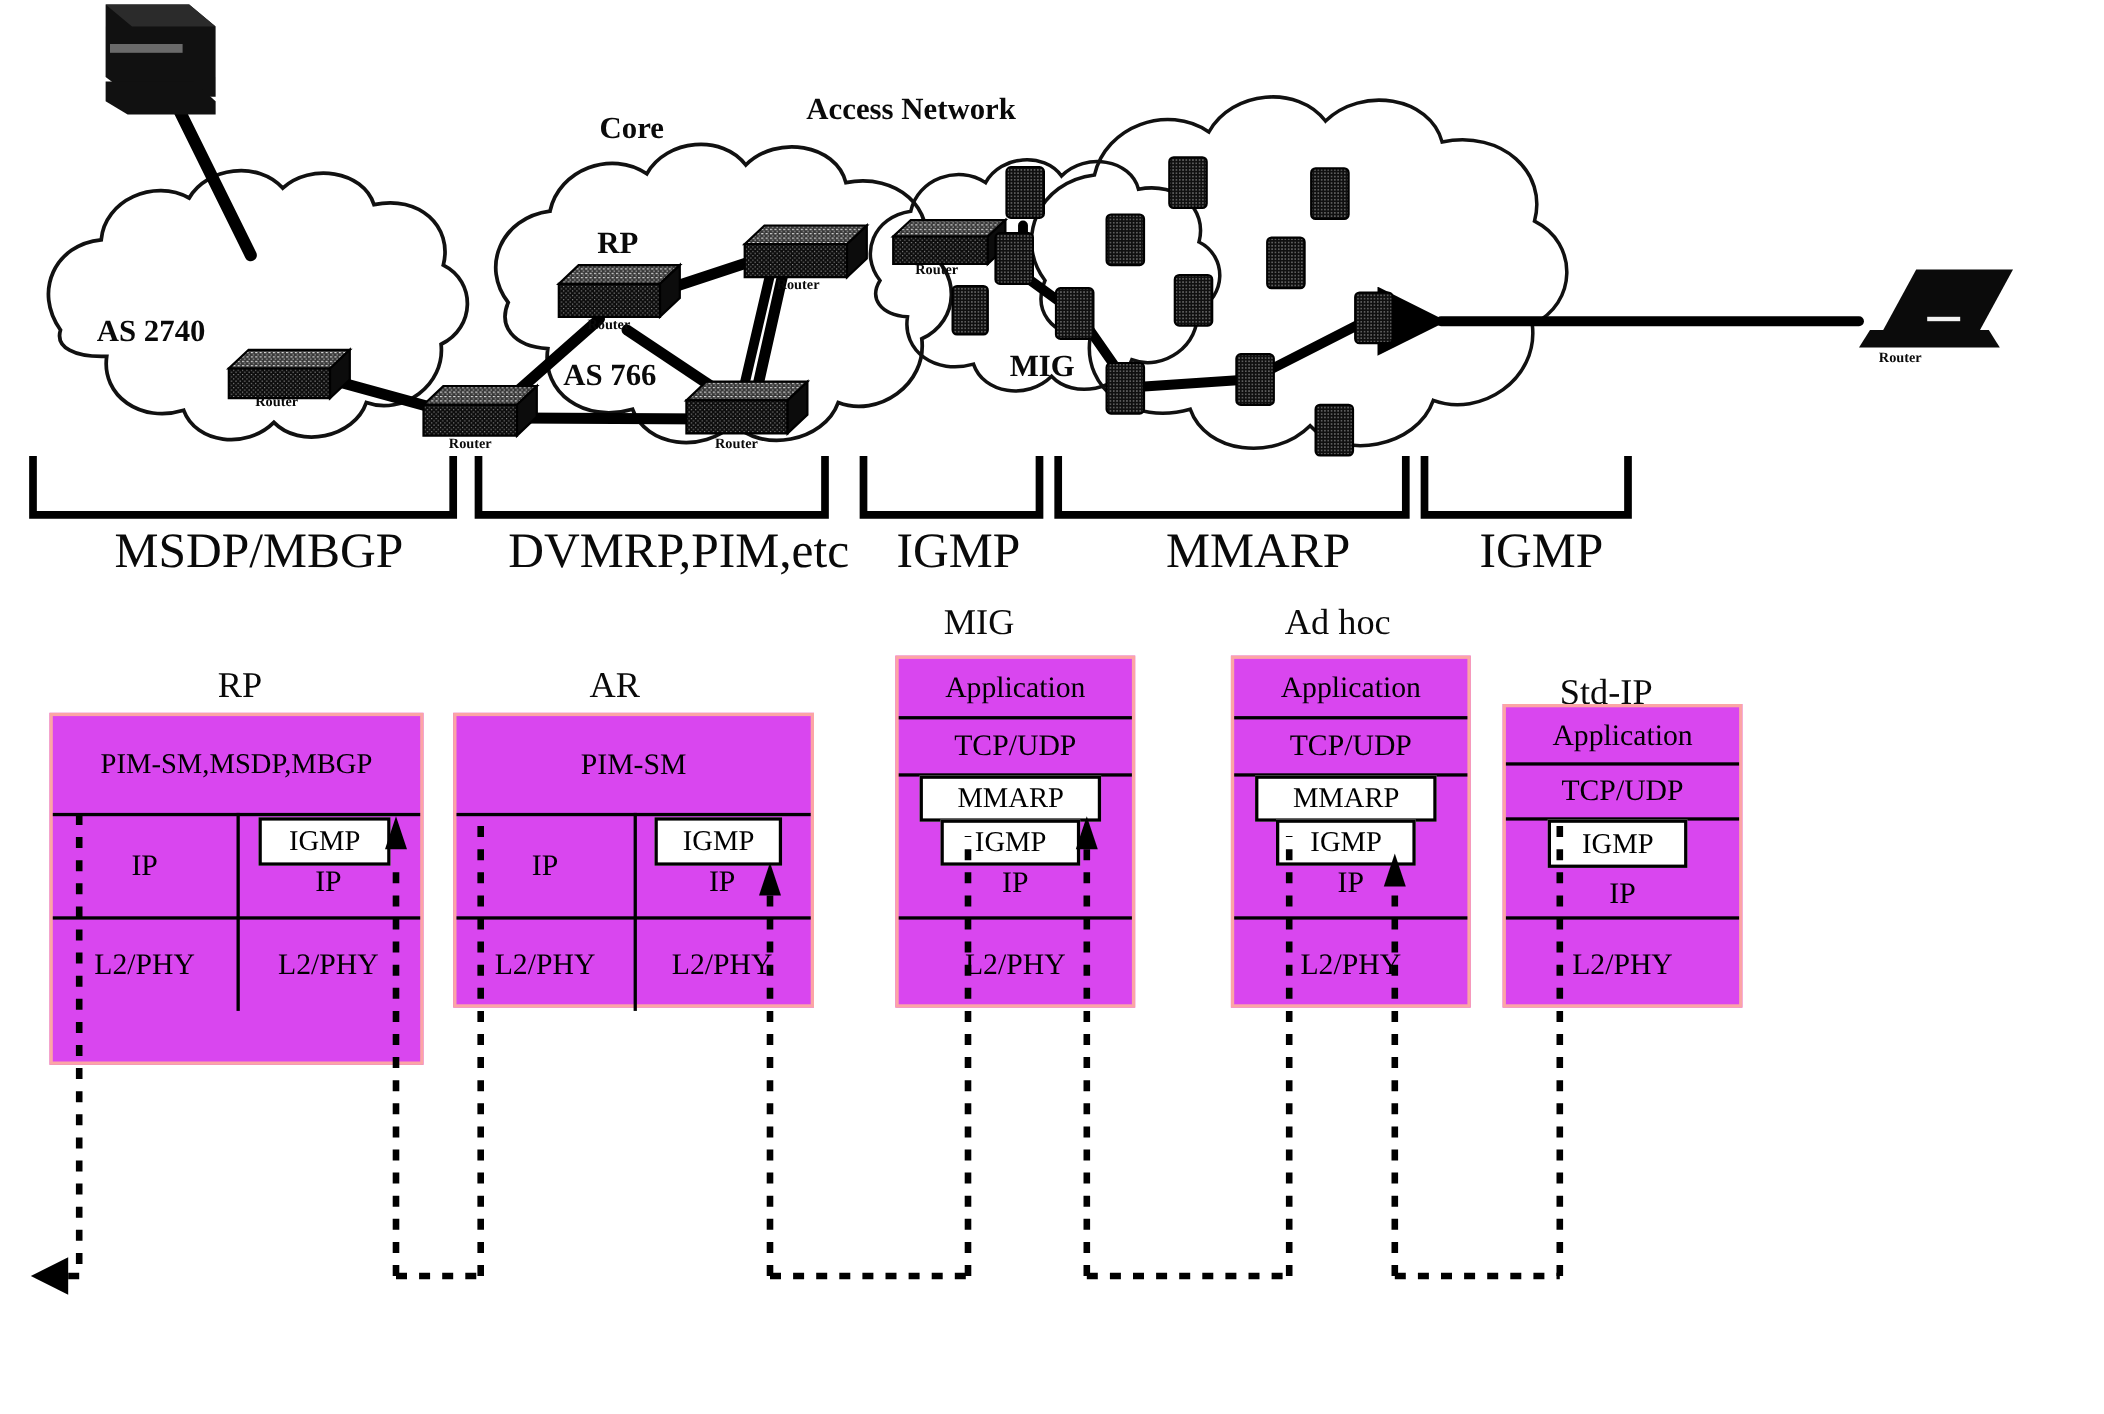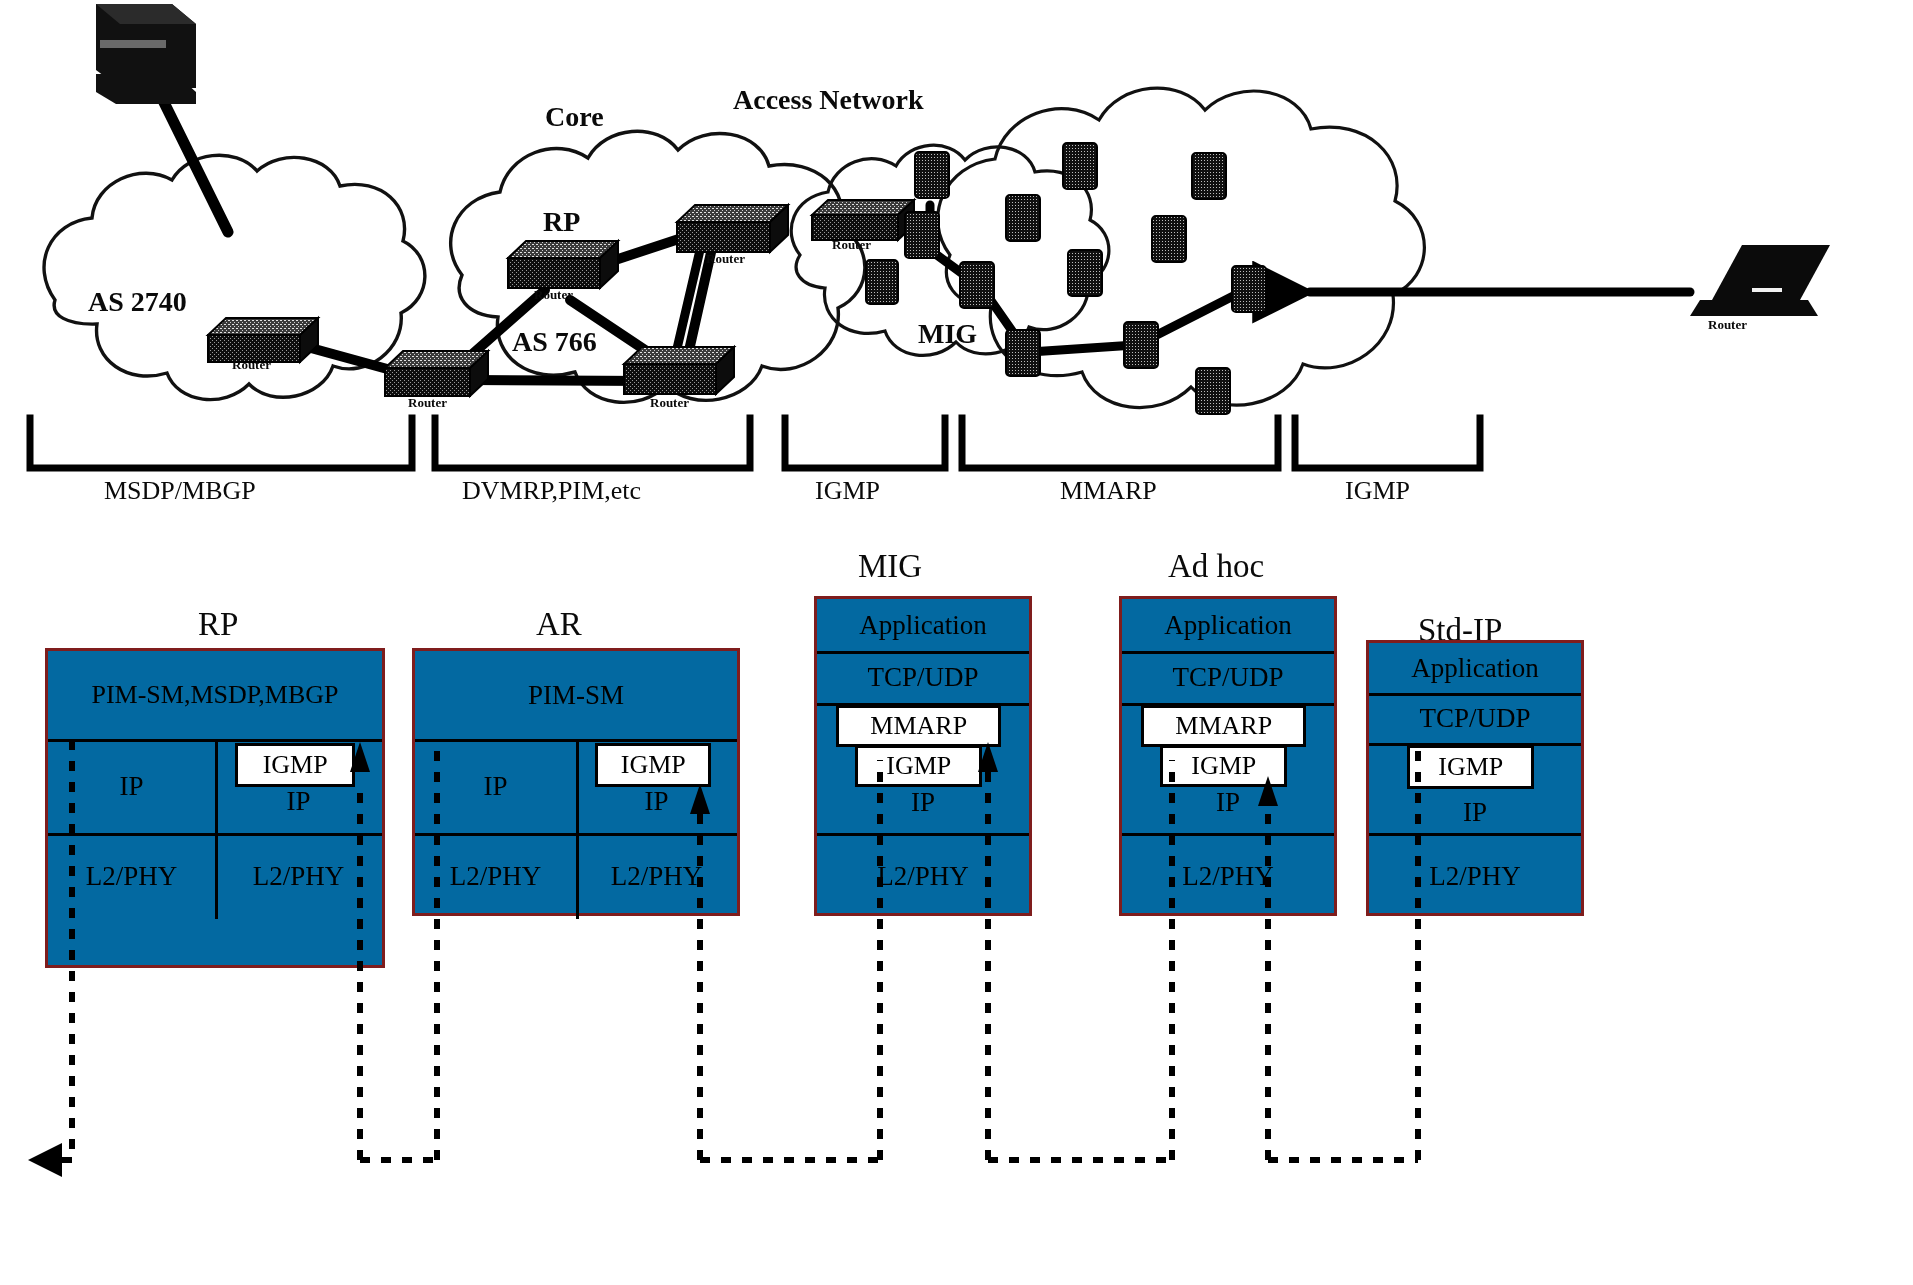--- a/index.html
+++ b/index.html
@@ -3,25 +3,25 @@
 <meta charset="utf-8">
 <style>
   html,body{margin:0;padding:0;background:#ffffff;}
   body{width:1913px;height:1285px;position:relative;overflow:hidden;
        font-family:"Liberation Serif", serif;color:#000;}
   .layer{position:absolute;left:0;top:0;width:1913px;height:1285px;}
   svg.layer{pointer-events:none;}
   .lbl{position:absolute;white-space:nowrap;font-family:"Liberation Serif", serif;
        color:#0a0a0a;line-height:1;}
   .lbl.big{font-size:28px;font-weight:bold;}
-  .lbl.proto{font-size:26px;}
+  .lbl.proto{font-size:45px;}
   .lbl.dev{font-size:13px;font-weight:bold;}
   .lbl.stacktitle{font-size:33px;}
   
-  .stack{position:absolute;border:3px solid #7f1d1d;box-sizing:border-box;background:#0369a1;}
+  .stack{position:absolute;border:3px solid #fca5a5;box-sizing:border-box;background:#d946ef;}
   .row{position:absolute;box-sizing:border-box;display:flex;align-items:center;
        justify-content:center;font-size:27px;}
   .vline{position:absolute;background:#000;}
   .hline{position:absolute;background:#000;}
   .subbox{position:absolute;border:3px solid #000;box-sizing:border-box;background:#fff;
           display:flex;align-items:center;justify-content:center;font-size:26px;}
 </style>
 </head>
 <body>
 

